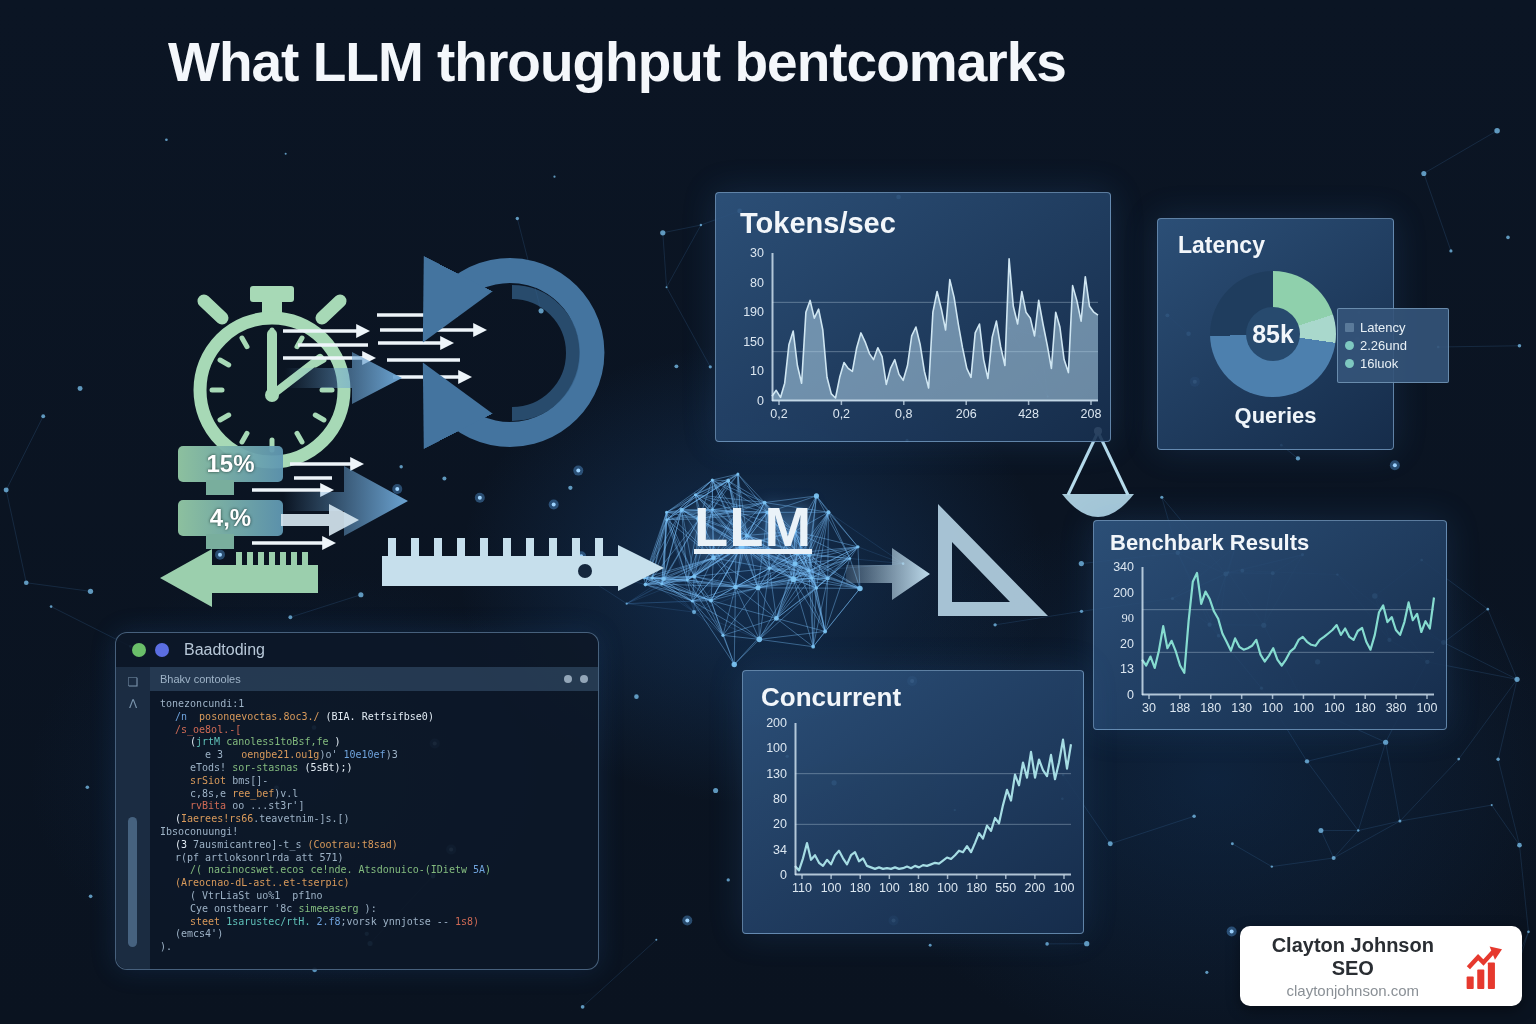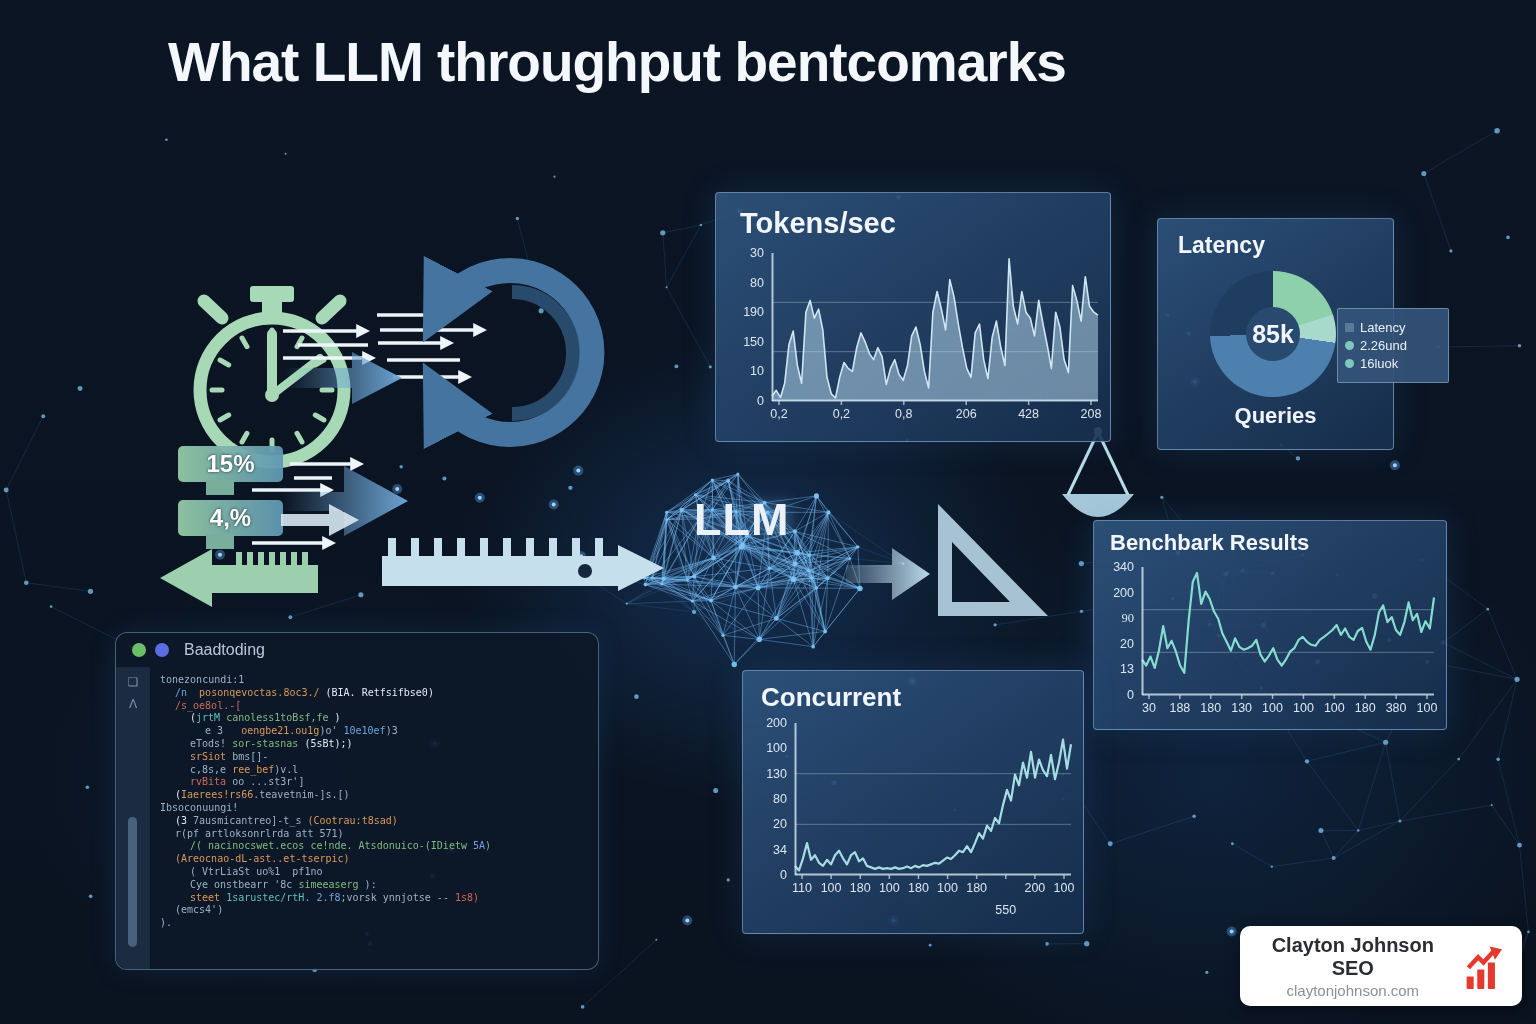--- a/index.html
+++ b/index.html
@@ -57,22 +57,23 @@
   .bul{width:9px;height:9px;margin-right:6px;flex:none;}
   .leg .lab{font-size:13px;color:#e8f0f6;}
   #tag1-label,#tag2-label{
     position:absolute;z-index:4;width:105px;text-align:center;
     font-size:24px;font-weight:700;color:#ffffff;text-shadow:0 0 3px rgba(15,35,30,.85);
   }
   #tag1-label{left:178px;top:450px;}
   #tag2-label{left:178px;top:504px;}
   #llm-label{
     position:absolute;left:694px;top:494px;z-index:4;
-    font-size:45px;font-weight:800;color:#eaf2f8;letter-spacing:1px;
+    font-size:56px;font-weight:800;color:#eaf2f8;letter-spacing:1px;
     text-shadow:0 0 18px rgba(120,190,255,.65);
+    text-decoration:underline;
   }
   
   #codewin{
     position:absolute;left:115px;top:632px;width:482px;height:336px;z-index:3;
     background:rgba(13,24,40,.92);border:1px solid rgba(130,170,210,.5);
     border-radius:12px;box-shadow:0 0 26px rgba(40,100,170,.2);
   }
   #codewin .titlebar{height:34px;display:flex;align-items:center;padding-left:16px;}
   .tl-dot{width:14px;height:14px;border-radius:50%;margin-right:9px;}
   .tl-dot.g{background:#6abf69;} .tl-dot.b{background:#5b6ee1;}
@@ -1102,39 +1103,46 @@
           <line x1="239.8888888888889" y1="152" x2="239.8888888888889" y2="156" stroke="rgba(215,232,245,.7)" stroke-width="1.5"></line>
           <line x1="269" y1="152" x2="269" y2="156" stroke="rgba(215,232,245,.7)" stroke-width="1.5"></line>
         </svg>
         <span class="xtick" style="left: 27px; top: 158px;">110</span>
         <span class="xtick" style="left: 56.1111px; top: 158px;">100</span>
         <span class="xtick" style="left: 85.2222px; top: 158px;">180</span>
         <span class="xtick" style="left: 114.333px; top: 158px;">100</span>
         <span class="xtick" style="left: 143.444px; top: 158px;">180</span>
         <span class="xtick" style="left: 172.556px; top: 158px;">100</span>
         <span class="xtick" style="left: 201.667px; top: 158px;">180</span>
-        <span class="xtick" style="left: 230.778px; top: 158px; margin-top: 22px;">550</span>
+        <span class="xtick" style="left: 230.778px; top: 158px;">550</span>
         <span class="xtick" style="left: 259.889px; top: 158px;">200</span>
         <span class="xtick" style="left: 289px; top: 158px;">100</span>
       </div>
   </div>
 
   <div id="codewin">
     <div class="titlebar">
       <span class="tl-dot g"></span>
       <span class="tl-dot b"></span>
       <span class="win-title">Baadtoding</span>
     </div>
     <div class="body">
       <div class="side">
         <span class="ic">❏</span>
         <span class="ic">ᐱ</span>
         <span class="pill"></span>
       </div>
       <div class="main">
+        <div class="tabbar">
+          <span>Bhakv contooles</span>
+          <span class="tab-dots">
+              <i></i>
+              <i></i>
+            </span>
+        </div>
         <div id="codelines"><div class="cl" style="padding-left: 0px;"><span style="color: rgb(157, 178, 198);">tonezoncundi:1</span></div><div class="cl" style="padding-left: 15px;"><span style="color: rgb(111, 163, 220);">/n  </span><span style="color: rgb(217, 154, 91);">posonqevoctas.8oc3./ </span><span style="color: rgb(226, 235, 243);">(BIA. Retfsifbse0)</span></div><div class="cl" style="padding-left: 15px;"><span style="color: rgb(207, 106, 85);">/s_oe8ol.-[ </span></div><div class="cl" style="padding-left: 30px;"><span style="color: rgb(226, 235, 243);">(</span><span style="color: rgb(95, 192, 184);">jrtM </span><span style="color: rgb(131, 187, 126);">canoless1toBsf,fe </span><span style="color: rgb(226, 235, 243);">)</span></div><div class="cl" style="padding-left: 45px;"><span style="color: rgb(157, 178, 198);">e 3   </span><span style="color: rgb(217, 154, 91);">oengbe21.ou1g</span><span style="color: rgb(157, 178, 198);">)o' </span><span style="color: rgb(111, 163, 220);">10e10ef</span><span style="color: rgb(157, 178, 198);">)3</span></div><div class="cl" style="padding-left: 30px;"><span style="color: rgb(157, 178, 198);">eTods! </span><span style="color: rgb(131, 187, 126);">sor-stasnas </span><span style="color: rgb(226, 235, 243);">(5sBt);)</span></div><div class="cl" style="padding-left: 30px;"><span style="color: rgb(217, 154, 91);">srSiot </span><span style="color: rgb(157, 178, 198);">bms[]-</span></div><div class="cl" style="padding-left: 30px;"><span style="color: rgb(157, 178, 198);">c,8s,e </span><span style="color: rgb(217, 154, 91);">ree_bef</span><span style="color: rgb(157, 178, 198);">)v.l</span></div><div class="cl" style="padding-left: 30px;"><span style="color: rgb(207, 106, 85);">rvBita </span><span style="color: rgb(157, 178, 198);">oo ...st3r']</span></div><div class="cl" style="padding-left: 15px;"><span style="color: rgb(226, 235, 243);">(</span><span style="color: rgb(217, 154, 91);">Iaerees!rs66</span><span style="color: rgb(157, 178, 198);">.teavetnim-]s.[)</span></div><div class="cl" style="padding-left: 0px;"><span style="color: rgb(157, 178, 198);">Ibsoconuungi!</span></div><div class="cl" style="padding-left: 15px;"><span style="color: rgb(226, 235, 243);">(3 </span><span style="color: rgb(157, 178, 198);">7ausmicantreo]-t_s </span><span style="color: rgb(217, 154, 91);">(Cootrau:t8sad)</span></div><div class="cl" style="padding-left: 15px;"><span style="color: rgb(157, 178, 198);">r(pf artloksonrlrda att 571)</span></div><div class="cl" style="padding-left: 30px;"><span style="color: rgb(131, 187, 126);">/( nacinocswet.ecos ce!nde. Atsdonuico-(IDietw </span><span style="color: rgb(111, 163, 220);">5A</span><span style="color: rgb(131, 187, 126);">)</span></div><div class="cl" style="padding-left: 15px;"><span style="color: rgb(217, 154, 91);">(Areocnao-dL-ast..et-tserpic)</span></div><div class="cl" style="padding-left: 30px;"><span style="color: rgb(157, 178, 198);">( VtrLiaSt uo%1  pf1no</span></div><div class="cl" style="padding-left: 30px;"><span style="color: rgb(157, 178, 198);">Cye onstbearr '8c </span><span style="color: rgb(131, 187, 126);">simeeaserg</span><span style="color: rgb(157, 178, 198);"> ):</span></div><div class="cl" style="padding-left: 30px;"><span style="color: rgb(217, 154, 91);">steet </span><span style="color: rgb(95, 192, 184);">1sarustec/rtH. </span><span style="color: rgb(111, 163, 220);">2.f8</span><span style="color: rgb(157, 178, 198);">;vorsk ynnjotse -- </span><span style="color: rgb(207, 106, 85);">1s8)</span></div><div class="cl" style="padding-left: 15px;"><span style="color: rgb(157, 178, 198);">(emcs4')</span></div><div class="cl" style="padding-left: 0px;"><span style="color: rgb(157, 178, 198);">).</span></div></div>
       </div>
     </div>
   </div>
 
   <div id="badge">
     <div class="txt">
       <div class="name">Clayton Johnson SEO</div>
       <div class="site">claytonjohnson.com</div>
     </div>

